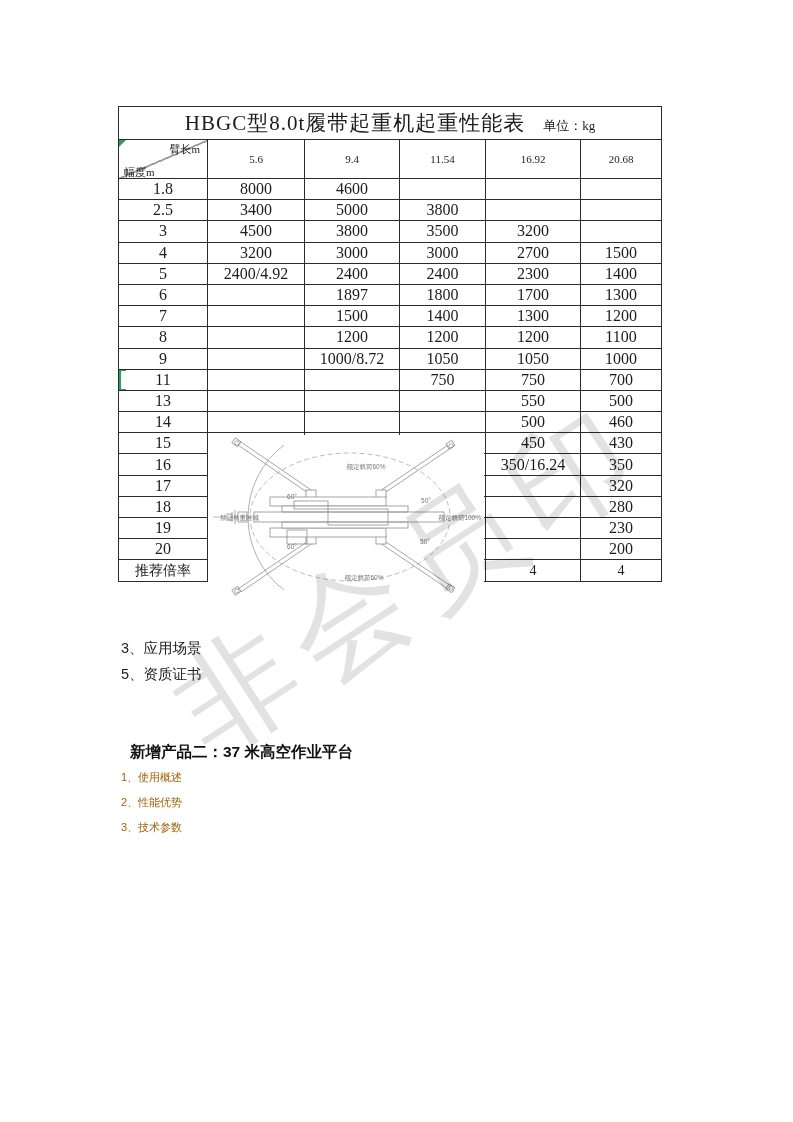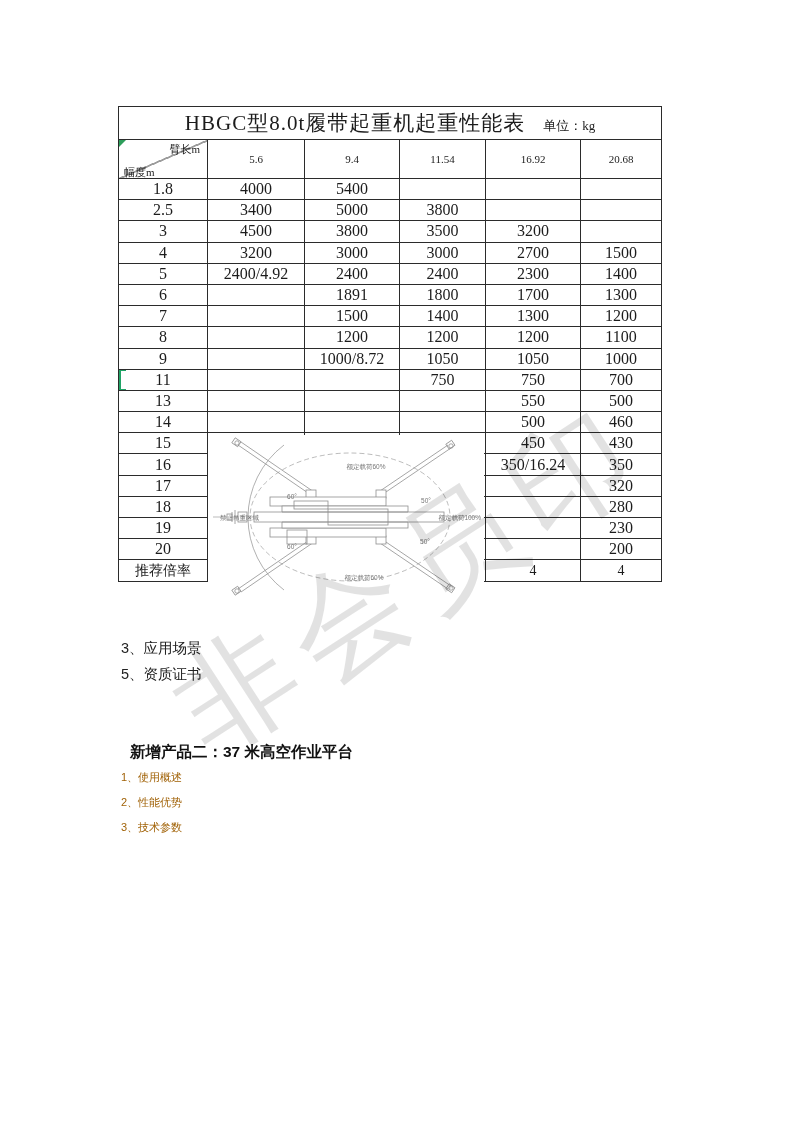--- a/index.html
+++ b/index.html
@@ -109,22 +109,22 @@
           <td>5.6</td>
           <td>9.4</td>
           <td>11.54</td>
           <td>16.92</td>
           <td>20.68</td>
         </tr>
       </thead>
       <tbody>
           <tr>
             <td class="c0">1.8</td>
-            <td>4000</td>
-            <td>5400</td>
+            <td>8000</td>
+            <td>4600</td>
             <td></td>
             <td></td>
             <td></td>
           </tr>
           <tr>
             <td class="c0">2.5</td>
             <td>3400</td>
             <td>5000</td>
             <td>3800</td>
             <td></td>
@@ -150,21 +150,21 @@
             <td class="c0">5</td>
             <td>2400/4.92</td>
             <td>2400</td>
             <td>2400</td>
             <td>2300</td>
             <td>1400</td>
           </tr>
           <tr>
             <td class="c0">6</td>
             <td></td>
-            <td>1891</td>
+            <td>1897</td>
             <td>1800</td>
             <td>1700</td>
             <td>1300</td>
           </tr>
           <tr>
             <td class="c0">7</td>
             <td></td>
             <td>1500</td>
             <td>1400</td>
             <td>1300</td>

